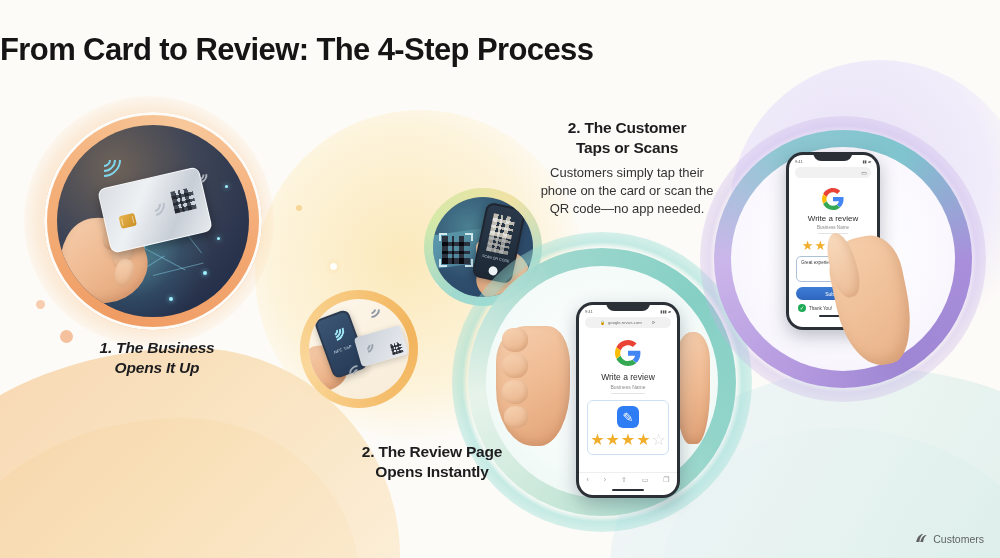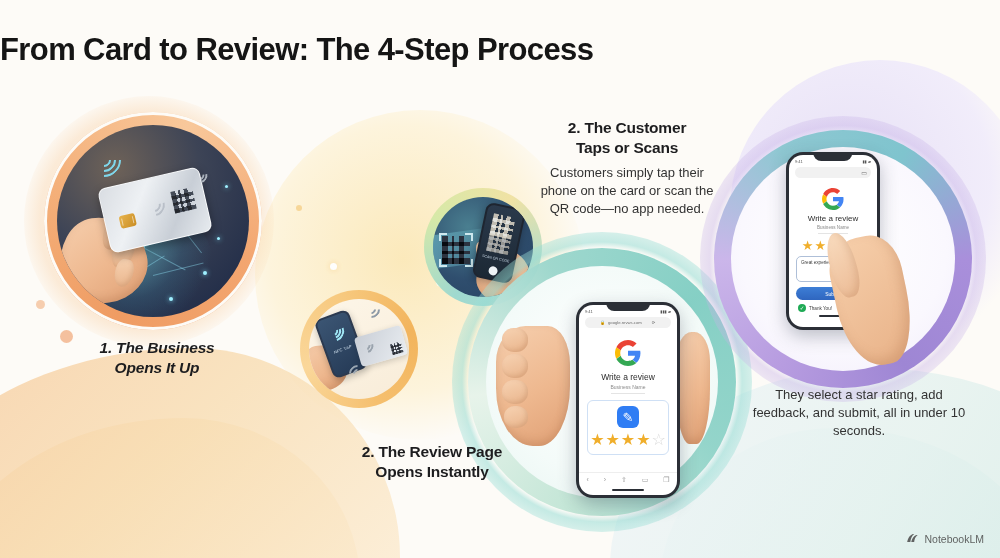--- a/index.html
+++ b/index.html
@@ -520,26 +520,25 @@
   </div>
 
   <div class="step" id="s3">
     <h2>
       <span>2. The Review Page</span><br>
       <span>Opens Instantly</span>
     </h2>
   </div>
 
   <div class="step" id="s4">
-    <p>They select a star rating, add feedback, and submit, all in under 10 seconds.</p>
   </div>
 
   <div id="watermark">
     <span style="display:inline-block;">
       <svg width="14" height="12" viewBox="0 0 24 20">
         <path d="M2 17 C4 6, 10 3, 14 3 C10 6, 8 11, 7.5 17 Z" fill="#4a4a4a"></path>
         <path d="M9 17 C11 8, 16 5, 20 5 C16 8, 14.5 12, 14 17 Z" fill="#4a4a4a"></path>
       </svg>
     </span>
-    <span>NotebookLM</span>
+    <span>Customers</span>
   </div>
 
 </div>
 
 </body></html>

